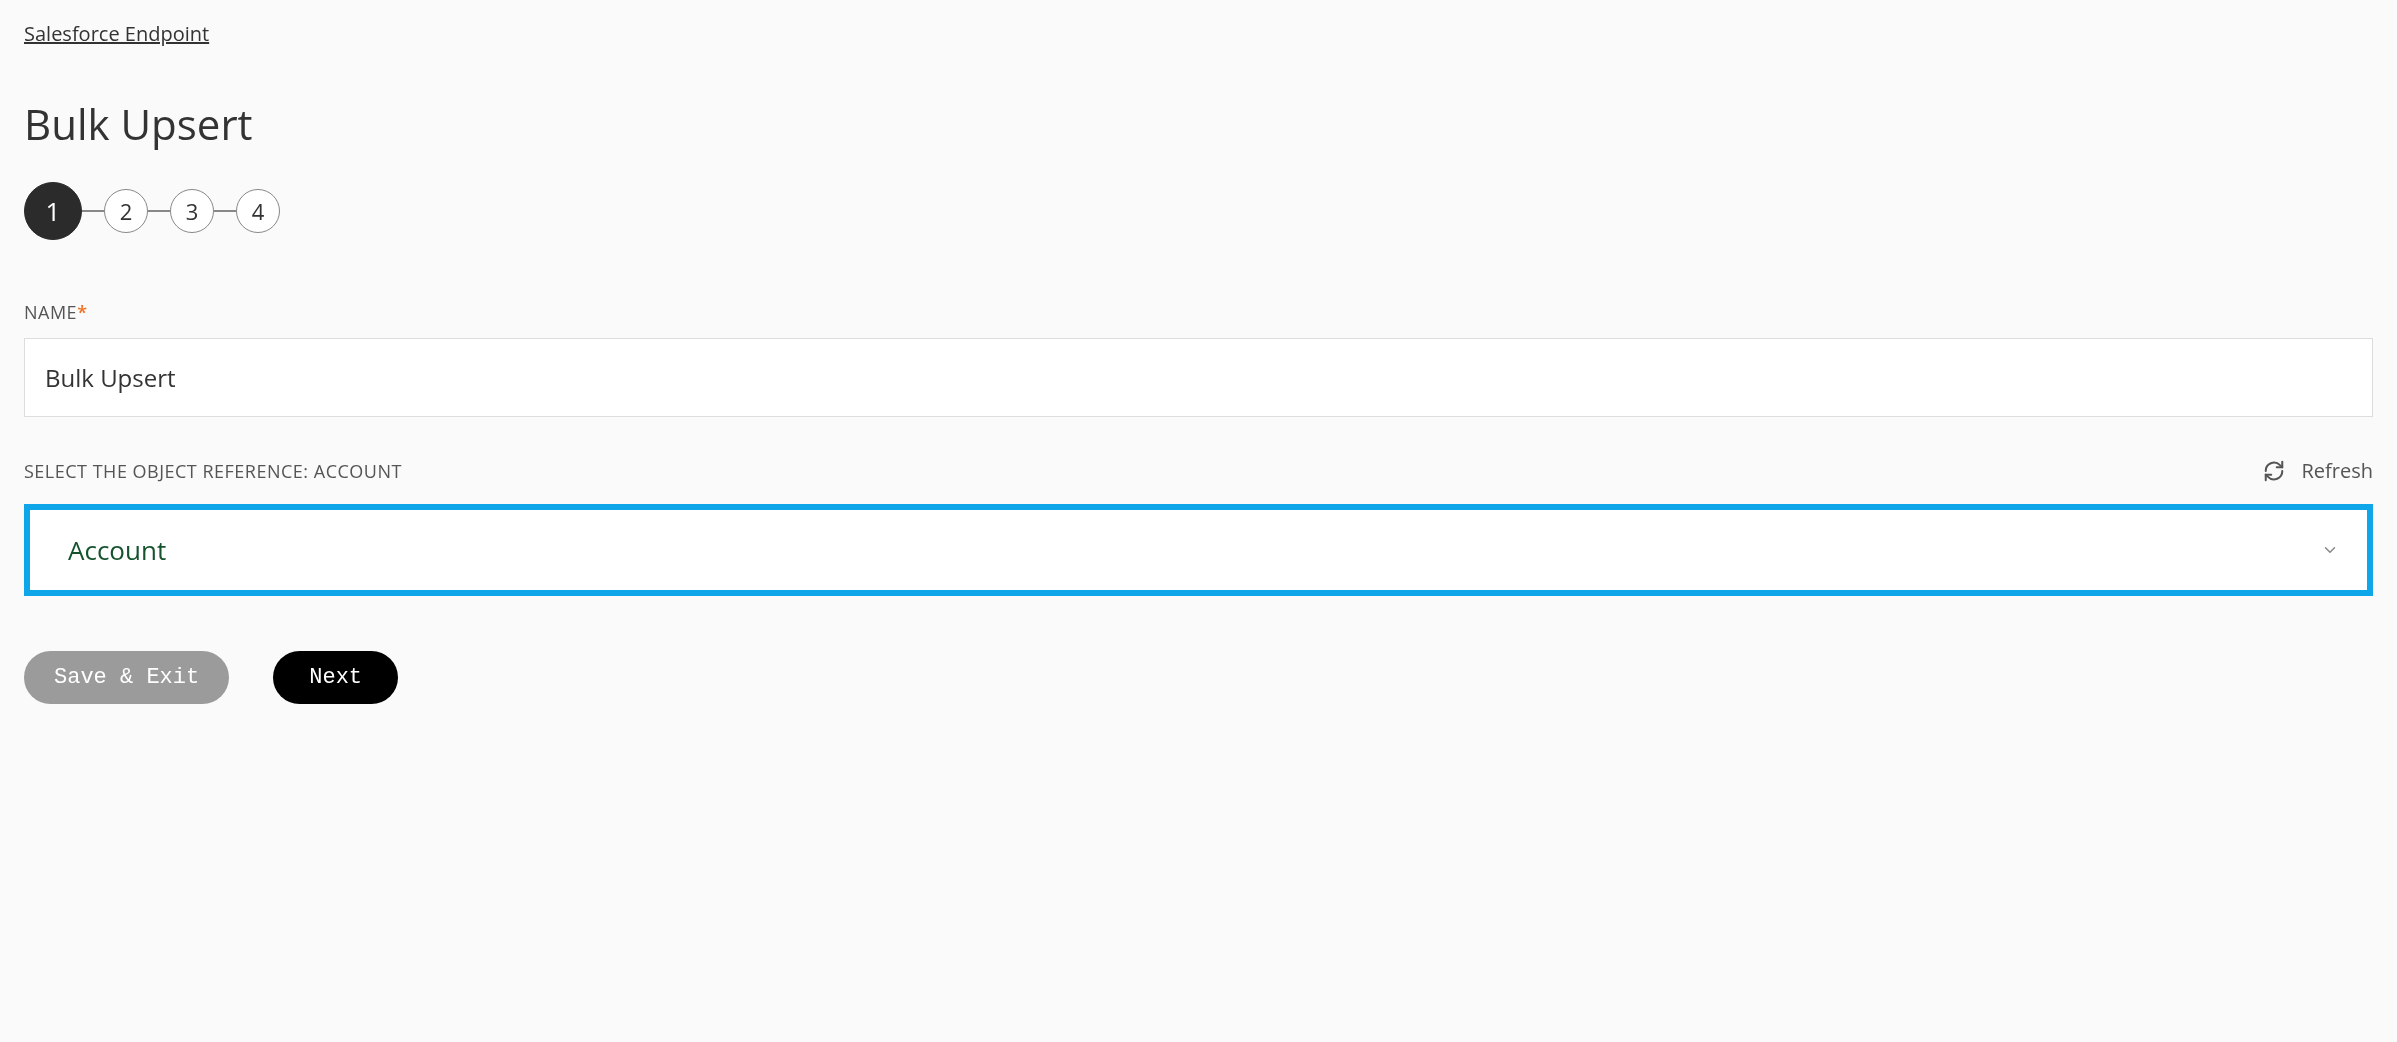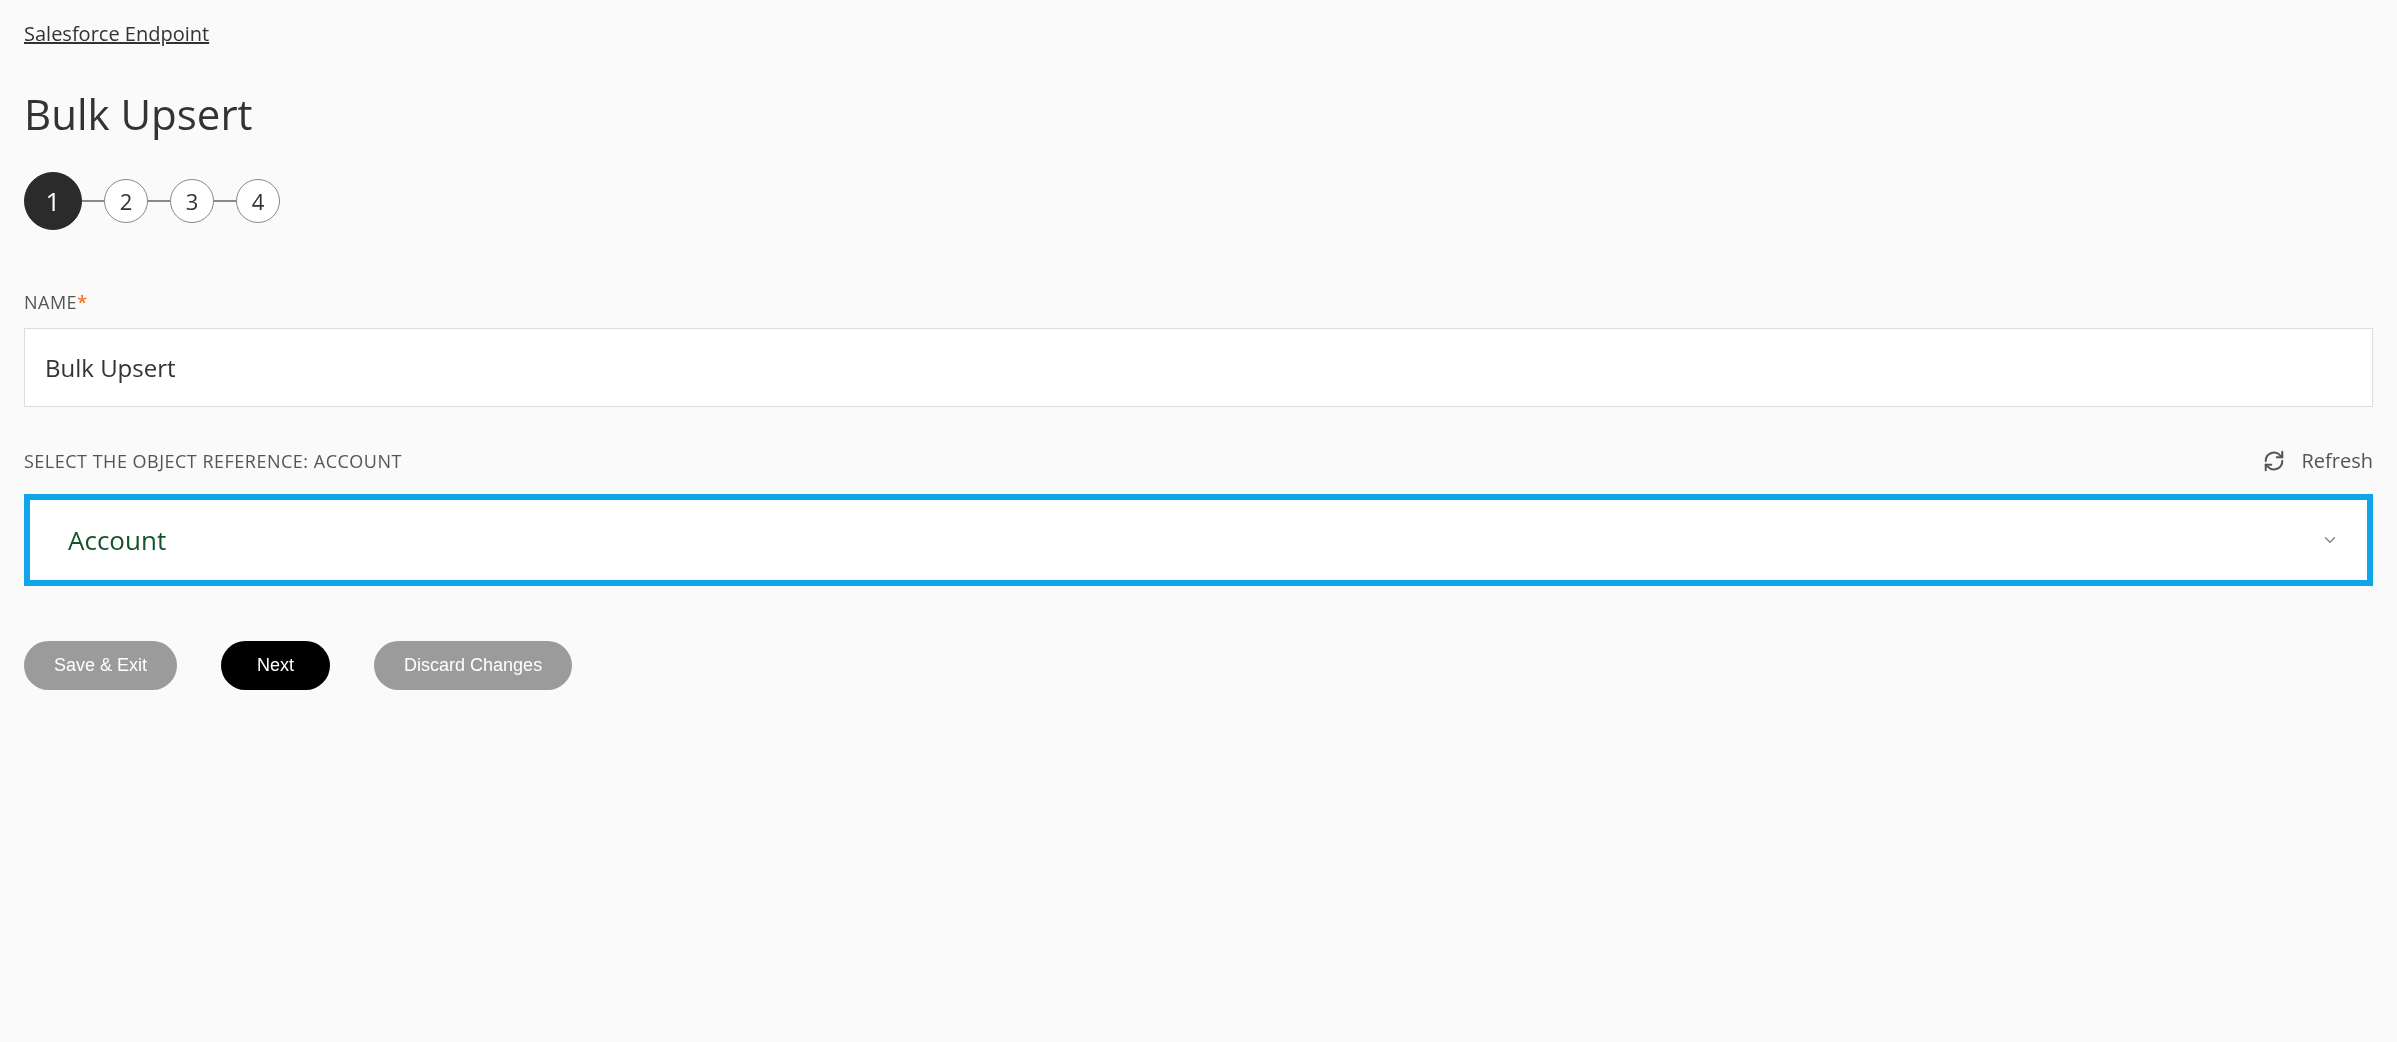--- a/index.html
+++ b/index.html
@@ -12,21 +12,21 @@
     background: #fafafa;
     color: #333;
     padding: 20px 24px;
   }
   .breadcrumb {
     font-size: 20px;
     color: #333;
     text-decoration: underline;
     cursor: pointer;
     display: inline-block;
-    margin-bottom: 38px;
+    margin-bottom: 48px;
   }
   .page-title {
     font-size: 42px;
     font-weight: 400;
     color: #333;
     margin-bottom: 30px;
   }
   .stepper {
     display: flex;
     align-items: center;
@@ -121,25 +121,25 @@
   }
   .button-row {
     display: flex;
     gap: 44px;
     align-items: center;
   }
   .btn {
     border: none;
     border-radius: 999px;
     padding: 14px 30px;
-    font-size: 18px;
+    font-size: 22px;
     font-weight: 500;
     cursor: pointer;
     color: #fff;
-    font-family: Liberation Sans, sans-serif;
+    font-family: Liberation Mono, monospace;
   }
   .btn-gray {
     background: #9b9b9b;
   }
   .btn-orange {
     background: #000000;
     padding: 14px 36px;
   }
 </style>
 </head>
@@ -186,17 +186,16 @@
   <span class="chevron-down">
     <svg viewBox="0 0 24 24" fill="none" stroke-width="2" stroke-linecap="round" stroke-linejoin="round">
       <polyline points="6 9 12 15 18 9"></polyline>
     </svg>
   </span>
 </div>
 
 <div class="button-row">
   <button class="btn btn-gray">Save &amp; Exit</button>
   <button class="btn btn-orange">Next</button>
-  <button class="btn btn-gray">Discard Changes</button>
 </div>
 
 
 
 
 </body></html>

